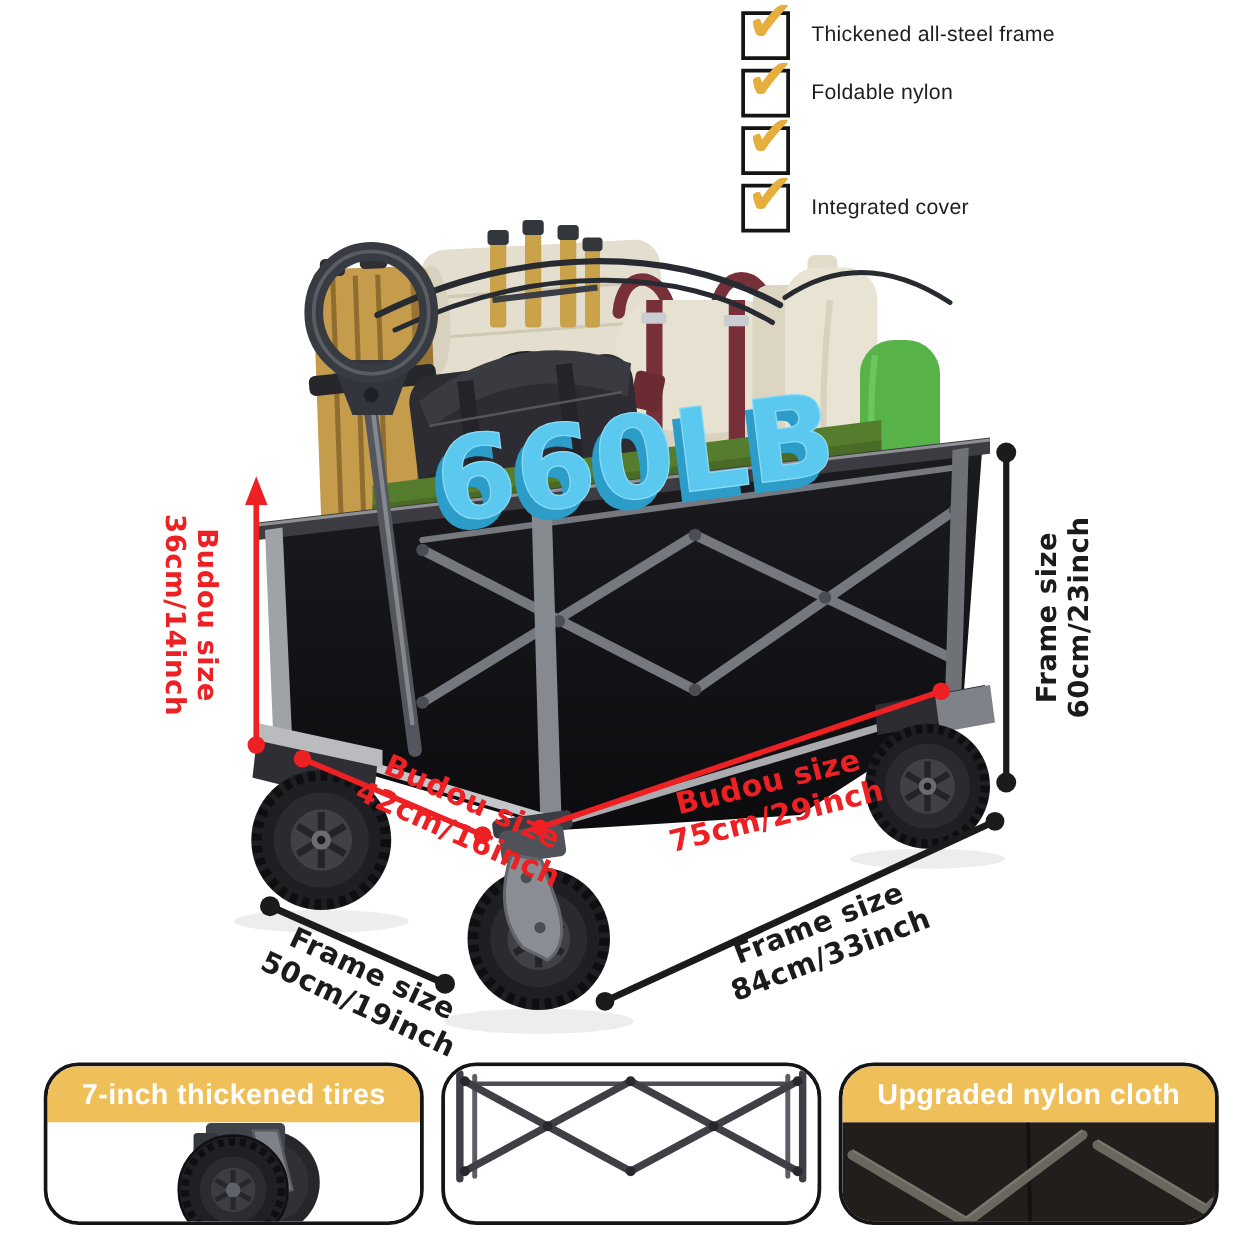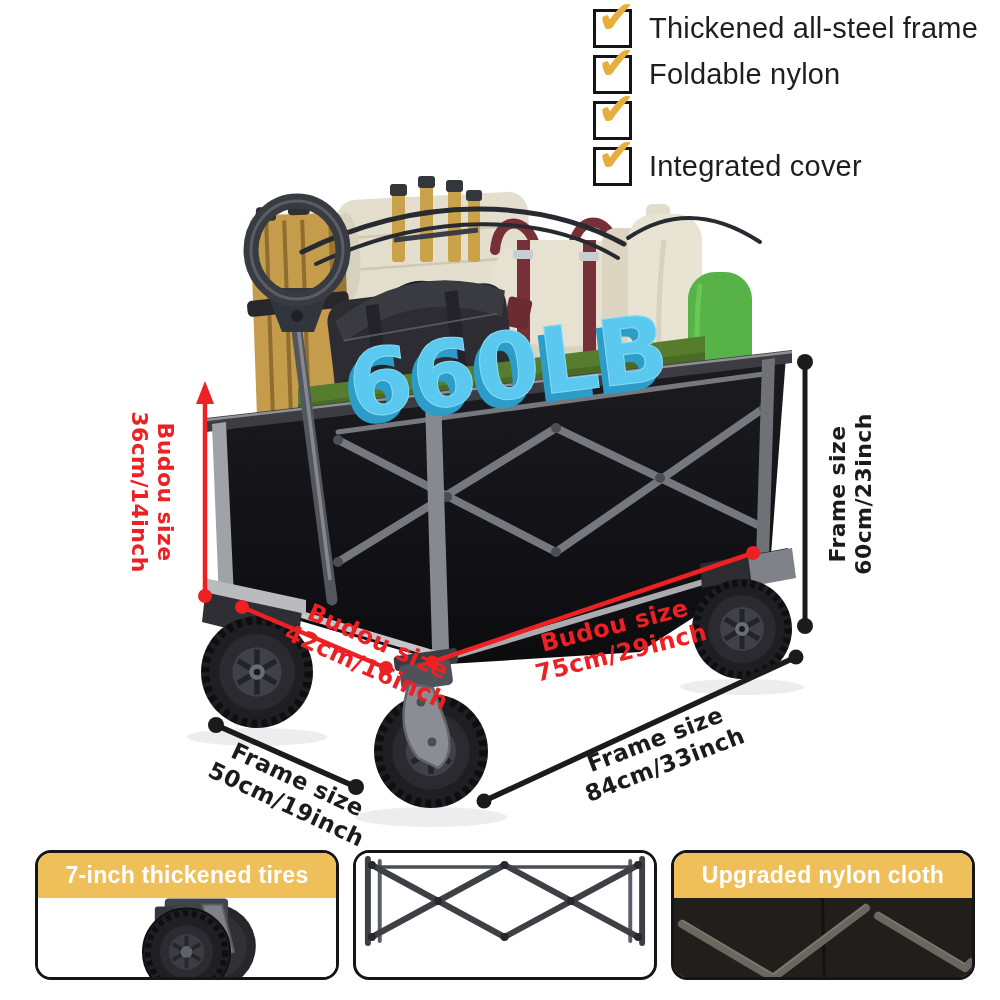--- a/index.html
+++ b/index.html
@@ -7,38 +7,38 @@
          font-family:"Liberation Sans", sans-serif;}
   #scene{position:absolute;left:0;top:0;}
 
   
   #feature-list{position:absolute;left:593px;top:10px;width:400px;}
   .feature-row{display:flex;align-items:center;height:36px;margin-bottom:10px;}
   .feature-box{position:relative;width:33px;height:33px;border:3.5px solid #141414;
                background:#ffffff;margin-right:17px;flex:0 0 auto;}
   .feature-check{position:absolute;left:1px;top:-18px;font-size:46px;line-height:1;
                  color:#E6AE3C;font-weight:bold;font-family:"DejaVu Sans",sans-serif;}
-  .feature-label{font-size:29px;color:#1e1e1e;letter-spacing:.2px;white-space:nowrap;}
+  .feature-label{font-size:17px;color:#1e1e1e;letter-spacing:.2px;white-space:nowrap;}
 
   
   .dim{position:absolute;text-align:center;font-weight:bold;line-height:1.16;
        font-family:"DejaVu Sans",sans-serif;white-space:nowrap;letter-spacing:.4px;}
   .dim span{display:block;}
   .dim.red{color:#ED2024;}
   .dim.blk{color:#1b1b1b;}
   #dim-inner-h{left:152px;top:492px;font-size:22px;transform:translate(-50%,-50%) rotate(90deg);}
   #dim-frame-h{left:851px;top:494px;font-size:22px;transform:translate(-50%,-50%) rotate(-90deg);}
   #dim-inner-w{left:372px;top:655px;font-size:24px;transform:translate(-50%,-50%) rotate(24deg);}
   #dim-inner-l{left:618px;top:640px;font-size:24px;transform:translate(-50%,-50%) rotate(-14deg);}
   #dim-frame-w{left:292px;top:792px;font-size:23px;transform:translate(-50%,-50%) rotate(25deg);}
   #dim-frame-l{left:660px;top:752px;font-size:23px;transform:translate(-50%,-50%) rotate(-21deg);}
 
   
   #panel-row{position:absolute;left:35px;top:850px;width:940px;display:flex;gap:14px;}
-  .panel{flex:1 1 0;height:130px;border:3px solid #151518;border-radius:16px;
+  .panel{flex:1 1 0;height:130px;border:3px solid #151518;border-radius:28px;
          overflow:hidden;background:#ffffff;box-sizing:border-box;}
   .panel-header{height:45px;background:#EFC05A;display:flex;align-items:center;justify-content:center;}
   .panel-title{color:#ffffff;font-size:23px;font-weight:bold;letter-spacing:.3px;}
   .panel-body{position:relative;height:94px;background:#ffffff;}
   .panel-body.dark{background:#211E1B;}
   .panel-body svg{display:block;width:100%;height:100%;}
 </style>
 </head>
 <body>
 

